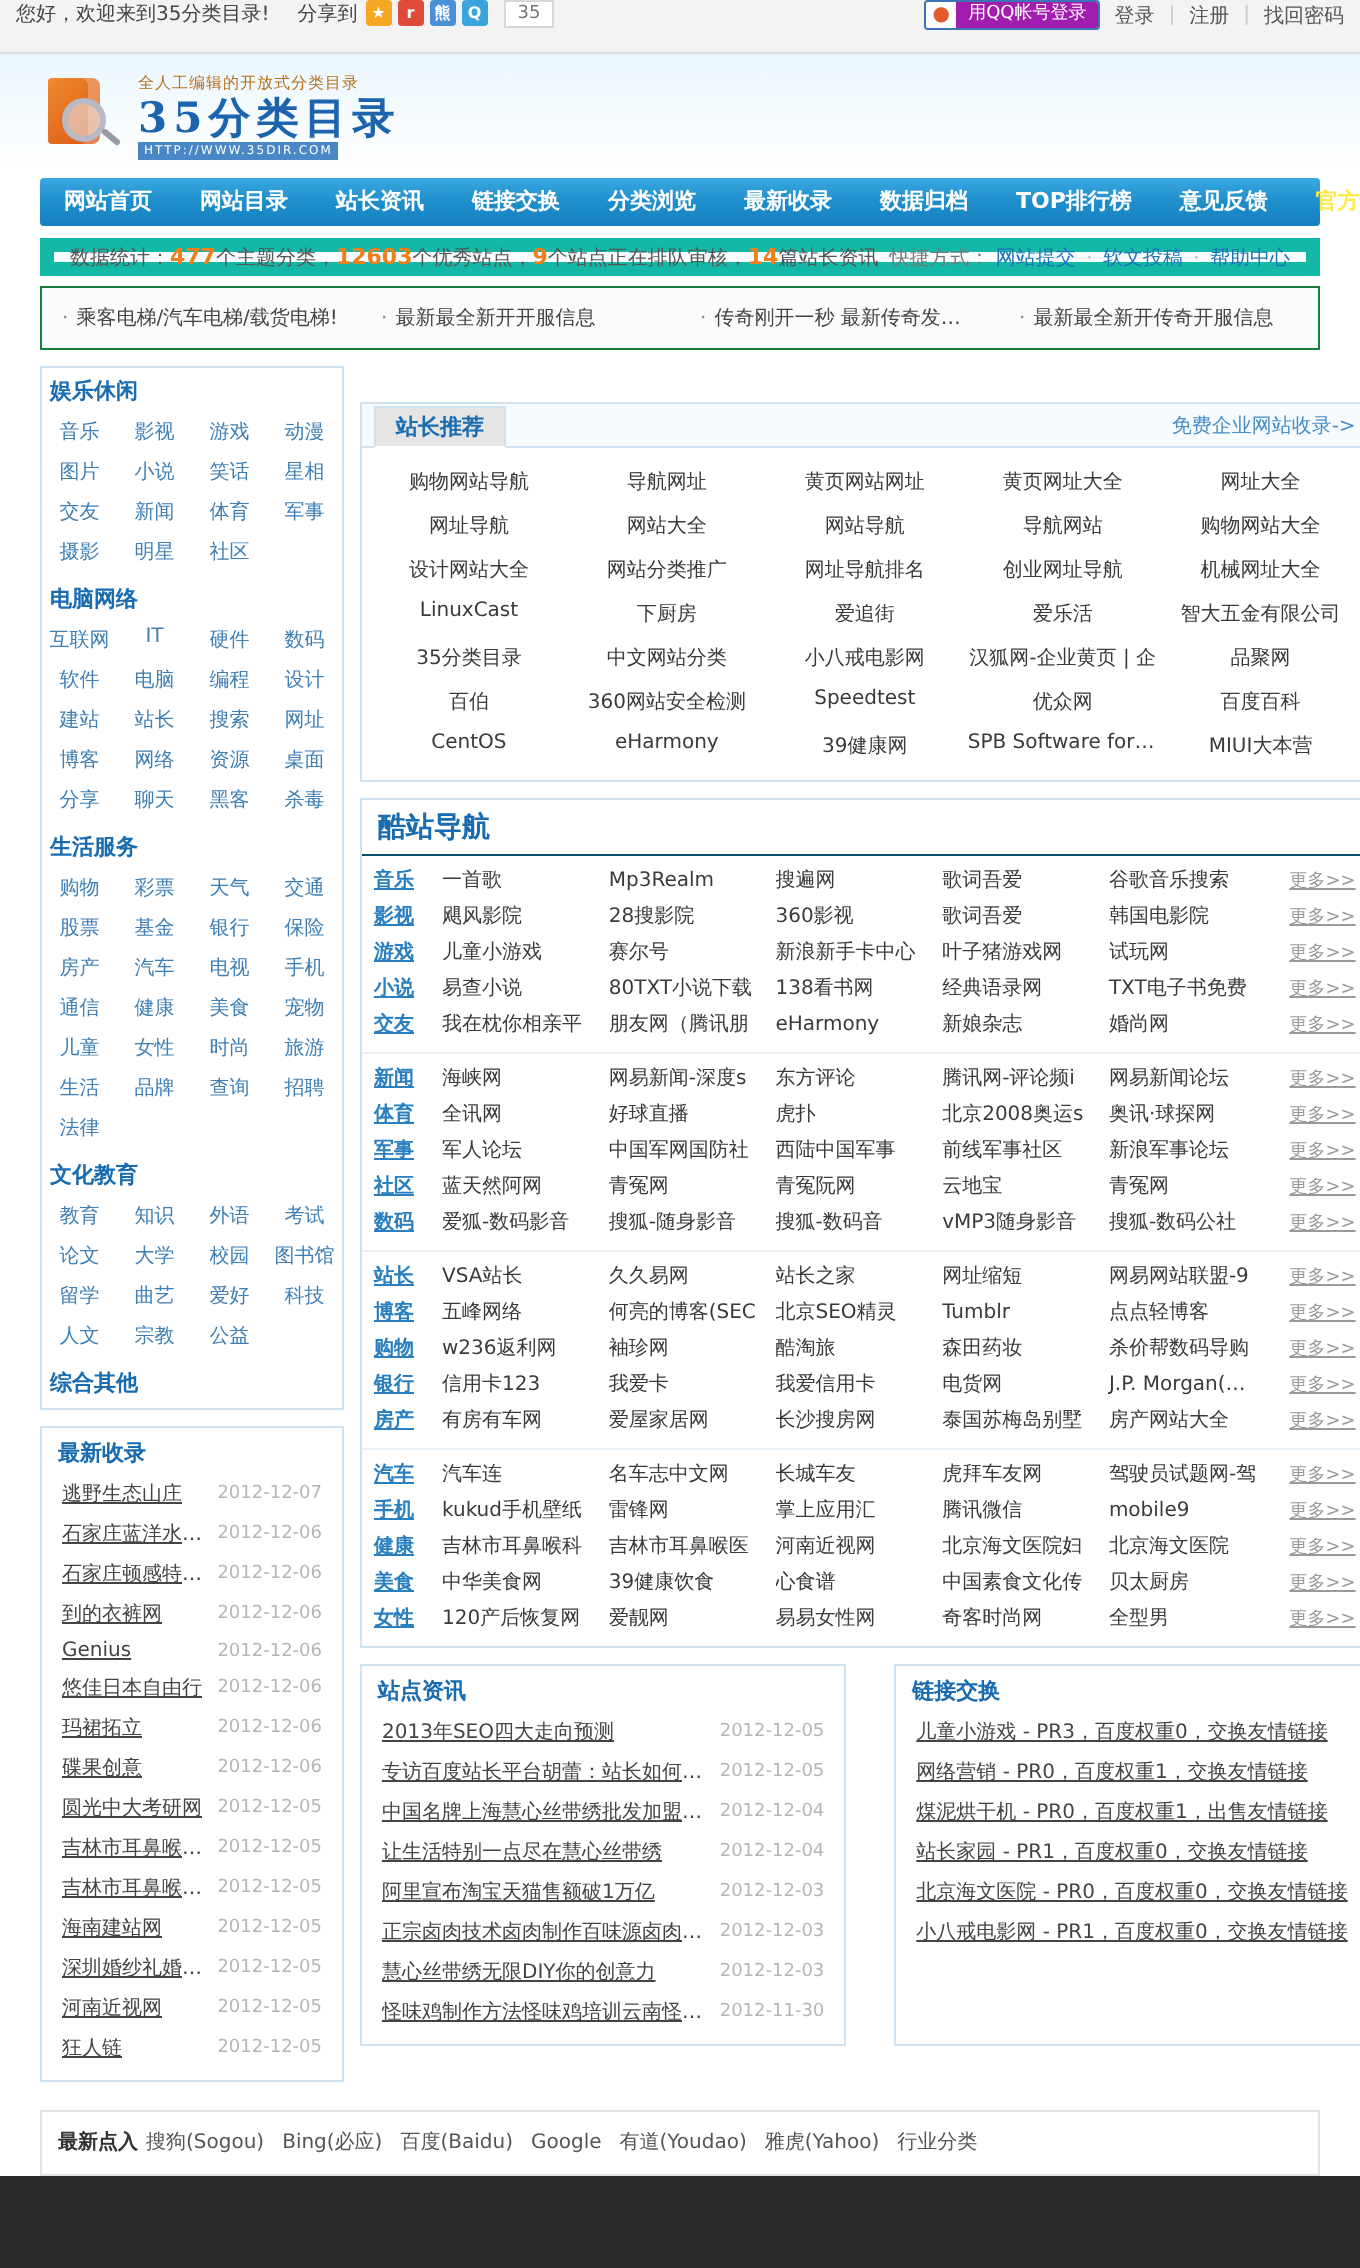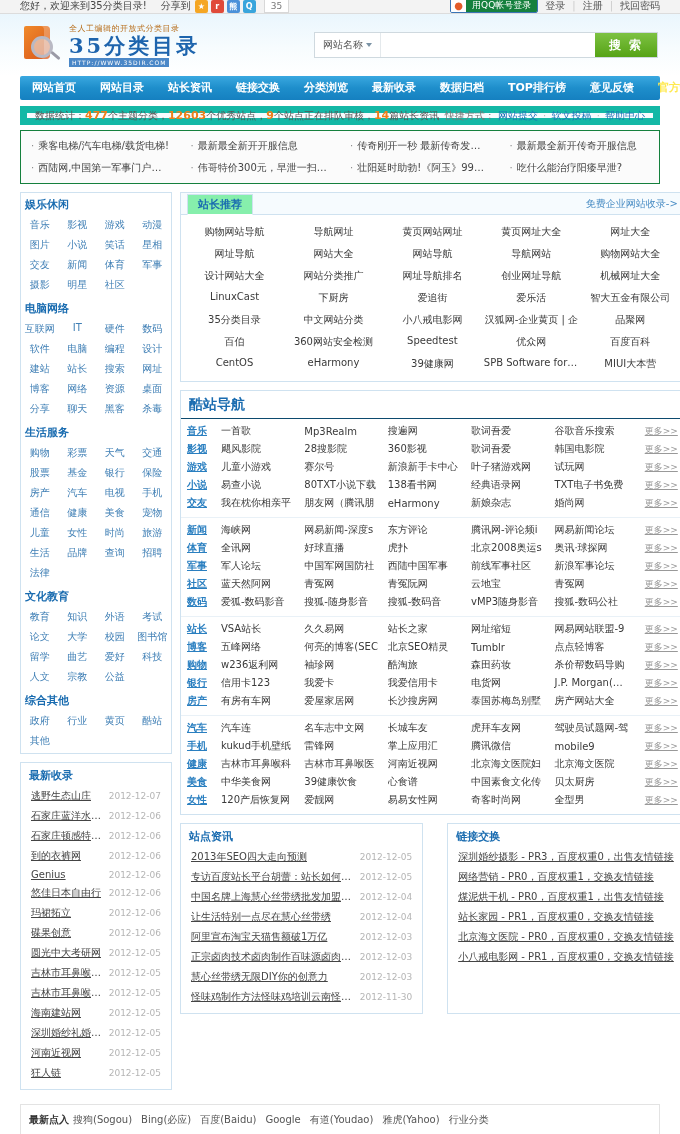--- a/index.html
+++ b/index.html
@@ -9,22 +9,22 @@
     background:#2b2b2b;
     font-family:"DejaVu Sans","Liberation Sans",sans-serif;
     font-size:11px;
     color:#333;
     overflow:hidden;
   }
   .page { width:680px; background:#ffffff; position:relative; }
 
   
   .topbar {
-    height:14px; background:#f3f3f3; border-bottom:1px solid #dcdcdc;
-    display:flex; align-items:flex-end; padding:0 20px; font-size:10px; color:#555;
+    height:27px; background:#f3f3f3; border-bottom:1px solid #dcdcdc;
+    display:flex; align-items:flex-start; padding:0 8px; font-size:10px; color:#555;
   }
   .topbar .welcome { color:#444; white-space:nowrap; }
   .share-label { margin-left:14px; color:#444; }
   .share-icons { display:flex; gap:3px; margin-left:4px; }
   .sicon { width:13px; height:13px; border-radius:2px; display:inline-block;
            font-size:8px; line-height:13px; text-align:center; color:#fff; font-weight:bold; }
   .sicon.s1 { background:#f5a623; }
   .sicon.s2 { background:#e04a3a; }
   .sicon.s3 { background:#4a90d9; }
   .sicon.s4 { background:#39a5dc; }
@@ -32,21 +32,21 @@
     margin-left:8px; border:1px solid #d8d8d8; background:#fff;
     padding:0 6px; height:14px; line-height:13px; font-size:9px; color:#777;
   }
   .topbar-right { margin-left:auto; display:flex; align-items:center; gap:7px; }
   .qq-login {
     display:flex; align-items:center; border:1px solid #3a74b5; border-radius:2px;
     overflow:hidden; height:15px;
   }
   .qq-ico { width:15px; height:15px; background:#fff; color:#e25c2b;
             font-size:10px; line-height:15px; text-align:center; }
-  .qq-txt { background:#15803d; color:#fff; font-size:9px; padding:0 6px; line-height:15px; }
+  .qq-txt { background:#a21caf; color:#fff; font-size:9px; padding:0 6px; line-height:15px; }
   .topbar-right .tlink { color:#555; text-decoration:none; font-size:10px; }
   .tsep { color:#ccc; }
 
   
   .header {
     height:62px; position:relative;
     background:linear-gradient(to bottom,#eaf6fd 0%,#f7fcfe 55%,#ffffff 100%);
     display:flex; align-items:center; padding:0 22px;
   }
   .logo { display:flex; gap:5px; }
@@ -113,21 +113,21 @@
   .stats .right .sp { color:#bbb; margin:0 2px; }
 
   
   .adbox { margin:5px 20px 0; border:1px solid #15803d; background:#fbfbfb; padding:4px 0; }
   .adrow { display:flex; }
   .adcell { flex:1; font-size:10px; color:#444; padding:4px 10px; white-space:nowrap;
             overflow:hidden; text-overflow:ellipsis; }
   .adcell::before { content:"\00B7"; color:#888; margin-right:4px; }
 
   
-  .main { display:flex; margin:8px 20px 0; gap:8px; align-items:flex-start; }
+  .main { display:flex; margin:8px 20px 0; gap:8px; align-items:center; }
   .col-left { width:152px; flex:none; }
   .col-right { flex:1; }
 
   .panel { border:1px solid #cfe2f0; background:#fff; margin-bottom:8px; }
   .panel-title {
     font-size:11px; font-weight:bold; color:#1a6cb0; padding:5px 8px 3px;
   }
   .panel-body { padding:0 6px 6px; }
 
   
@@ -138,21 +138,21 @@
     width:25%; text-align:center; font-size:10px; color:#3f7fb5; text-decoration:none;
     padding:3px 0; white-space:nowrap;
   }
 
   
   .panel-head {
     height:22px; border-bottom:1px solid #cfe2f0; display:flex; align-items:flex-end;
     background:#f6fbfe; padding:0 6px;
   }
   .panel-head .tab {
-    background:#86efac; border:1px solid #cfe2f0; border-bottom:1px solid #fff;
+    background:#e5e5e5; border:1px solid #cfe2f0; border-bottom:1px solid #fff;
     margin-bottom:-1px; padding:2px 10px; font-size:11px; font-weight:bold; color:#1a6cb0;
   }
   .panel-head .more { margin-left:auto; font-size:10px; color:#4a8dc4; padding-bottom:3px; }
 
   .rec-grid { display:flex; flex-wrap:wrap; padding:6px 4px; }
   .rec-grid a {
     width:20%; text-align:center; font-size:10px; color:#3a3a3a; text-decoration:none;
     padding:4px 2px; white-space:nowrap; overflow:hidden; text-overflow:ellipsis;
   }
 
@@ -217,28 +217,20 @@
         <div class="logo-book"></div>
         <div class="logo-glass"></div>
         <div class="logo-handle"></div>
       </div>
       <div class="logo-text">
         <div class="logo-tag">全人工编辑的开放式分类目录</div>
         <div class="logo-title">35分类目录</div>
         <div class="logo-url">HTTP://WWW.35DIR.COM</div>
       </div>
     </div>
-    <div class="search-wrap">
-      <div class="search-select">
-        <span>网站名称</span>
-        <span class="caret"></span>
-      </div>
-      <input class="search-input" type="text" placeholder="" style="">
-      <button class="search-btn">搜 索</button>
-    </div>
   </div>
 
   <div class="nav" id="nav">
       <a href="#">网站首页</a>
       <a href="#">网站目录</a>
       <a href="#">站长资讯</a>
       <a href="#">链接交换</a>
       <a href="#">分类浏览</a>
       <a href="#">最新收录</a>
       <a href="#">数据归档</a>
@@ -266,26 +258,20 @@
       <a href="#">帮助中心</a>
     </span>
   </div>
 
   <div class="adbox" id="adbox">
       <div class="adrow">
         <div class="adcell">乘客电梯/汽车电梯/载货电梯!</div>
         <div class="adcell">最新最全新开开服信息</div>
         <div class="adcell">传奇刚开一秒 最新传奇发布网</div>
         <div class="adcell">最新最全新开传奇开服信息</div>
-      </div>
-      <div class="adrow">
-        <div class="adcell">西陆网,中国第一军事门户网站</div>
-        <div class="adcell">伟哥特价300元，早泄一扫而光!</div>
-        <div class="adcell">壮阳延时助勃!《阿玉》99包邮!</div>
-        <div class="adcell">吃什么能治疗阳痿早泄?</div>
       </div>
     </div>
 
   <div class="main">
 
     <div class="col-left">
       <div class="panel" id="catpanel">
           <div class="cat-group">
             <div class="cat-head">娱乐休闲</div>
             <div class="cat-links">
@@ -376,27 +362,20 @@
               <a href="#">曲艺</a>
               <a href="#">爱好</a>
               <a href="#">科技</a>
               <a href="#">人文</a>
               <a href="#">宗教</a>
               <a href="#">公益</a>
             </div>
           </div>
           <div class="cat-group">
             <div class="cat-head">综合其他</div>
-            <div class="cat-links">
-              <a href="#">政府</a>
-              <a href="#">行业</a>
-              <a href="#">黄页</a>
-              <a href="#">酷站</a>
-              <a href="#">其他</a>
-            </div>
           </div>
         </div>
       <div class="panel">
         <div class="panel-title">最新收录</div>
         <div class="panel-body" id="latestlist">
             <div class="lt-row">
               <a class="t" href="#">逃野生态山庄</a>
               <span class="d">2012-12-07</span>
             </div>
             <div class="lt-row">
@@ -734,21 +713,21 @@
               <div class="lt-row">
                 <a class="t" href="#">怪味鸡制作方法怪味鸡培训云南怪味鸡培训</a>
                 <span class="d">2012-11-30</span>
               </div>
             </div>
         </div>
         <div class="panel">
           <div class="panel-title">链接交换</div>
           <div class="panel-body" id="lxlist">
               <div class="lt-row">
-                <a class="t" href="#">深圳婚纱摄影 - PR3，百度权重0，出售友情链接</a>
+                <a class="t" href="#">儿童小游戏 - PR3，百度权重0，交换友情链接</a>
               </div>
               <div class="lt-row">
                 <a class="t" href="#">网络营销 - PR0，百度权重1，交换友情链接</a>
               </div>
               <div class="lt-row">
                 <a class="t" href="#">煤泥烘干机 - PR0，百度权重1，出售友情链接</a>
               </div>
               <div class="lt-row">
                 <a class="t" href="#">站长家园 - PR1，百度权重0，交换友情链接</a>
               </div>

